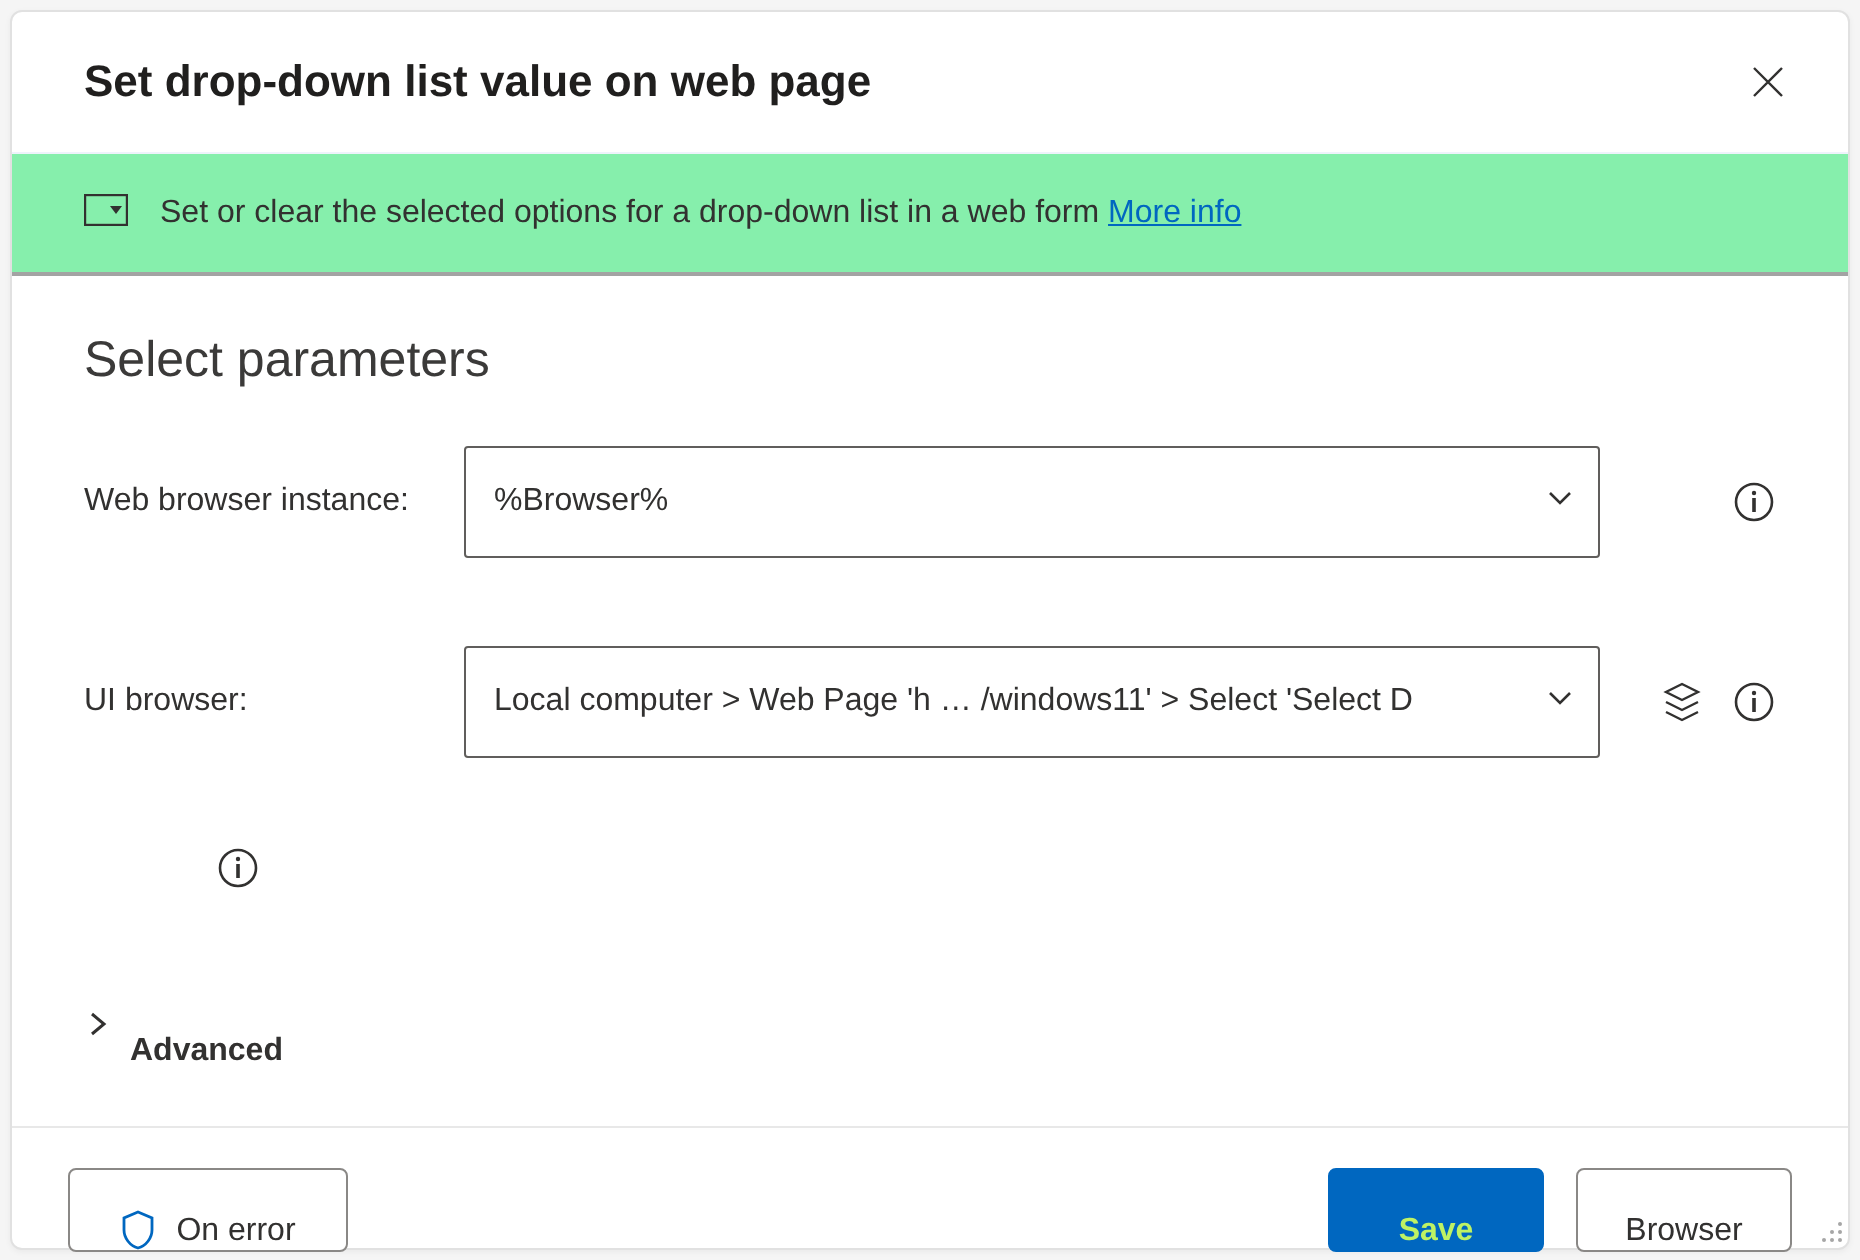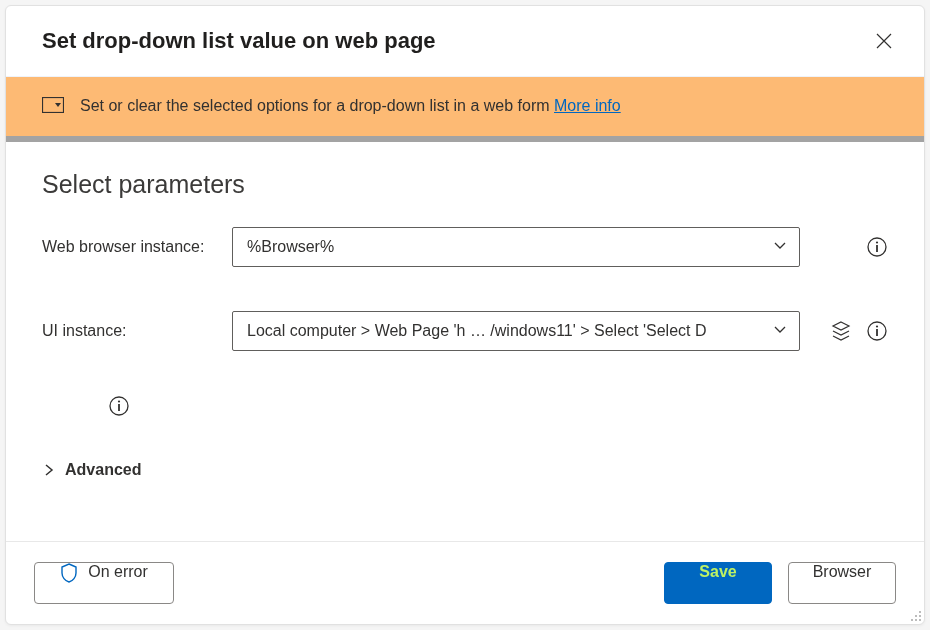--- a/index.html
+++ b/index.html
@@ -39,27 +39,27 @@
       width: 24px;
       height: 24px;
       display: flex;
       align-items: center;
       justify-content: center;
       cursor: pointer;
       background: none;
       border: none;
     }
     .info-banner {
-      background: #fdba74;
+      background: #86efac;
       padding: 20px 36px;
       display: flex;
-      align-items: flex-start;
+      align-items: flex-end;
       gap: 16px;
       border-top: 1px solid #eef3fb;
-      border-bottom: 6px solid #a3a3a3;
+      border-bottom: 2px solid #a3a3a3;
     }
     .banner-icon {
       flex-shrink: 0;
     }
     .banner-text {
       font-size: 16px;
       color: #323130;
     }
     .more-info-link {
       color: #0067c0;
@@ -86,21 +86,21 @@
       flex-shrink: 0;
       font-size: 16px;
       color: #323130;
     }
     .param-control {
       flex: 1;
       position: relative;
     }
     .dropdown {
       width: 100%;
-      height: 40px;
+      height: 56px;
       border: 1px solid #605e5c;
       border-radius: 2px;
       padding: 0 40px 0 14px;
       font-size: 16px;
       color: #323130;
       background: #fff;
       display: flex;
       align-items: center;
       cursor: pointer;
       position: relative;
@@ -137,40 +137,41 @@
       align-items: center;
       gap: 10px;
       cursor: pointer;
       margin-top: 8px;
       margin-left: 1px;
     }
     .advanced-label {
       font-size: 16px;
       font-weight: 600;
       color: #323130;
+      margin-top: 28px;
     }
     .footer {
       border-top: 1px solid #e8e8e8;
       padding: 20px 28px;
       display: flex;
       justify-content: space-between;
       align-items: center;
     }
     .footer-right {
       display: flex;
       gap: 16px;
     }
     .btn {
       height: 42px;
       padding: 0 22px;
       border-radius: 4px;
       font-size: 16px;
       cursor: pointer;
       display: flex;
-      align-items: flex-start;
+      align-items: flex-end;
       justify-content: center;
       gap: 10px;
       border: 1px solid #8a8886;
       background: #fff;
       color: #323130;
       min-width: 108px;
     }
     .btn-primary {
       background: #0067c0;
       color: #bef264;
@@ -234,21 +235,21 @@
           <svg width="20" height="20" viewBox="0 0 20 20">
             <circle cx="10" cy="10" r="9" stroke="#323130" stroke-width="1.3" fill="none"></circle>
             <circle cx="10" cy="5.5" r="1.1" fill="#323130"></circle>
             <rect x="9.1" y="8" width="1.8" height="7" fill="#323130"></rect>
           </svg>
         </button>
       </div>
     </div>
 
     <div class="param-row">
-      <div class="param-label">UI instance:</div>
+      <div class="param-label">UI browser:</div>
       <div class="param-control">
         <div class="dropdown">
           <span style="white-space:nowrap; overflow:hidden;">Local computer &gt; Web Page 'h … /windows11' &gt; Select 'Select D</span>
           <span class="dropdown-chevron">
             <svg width="14" height="14" viewBox="0 0 14 14">
                 <path d="M2 5 L7 10 L12 5" stroke="#323130" stroke-width="1.3" fill="none"></path>
               </svg>
           </span>
         </div>
       </div>

